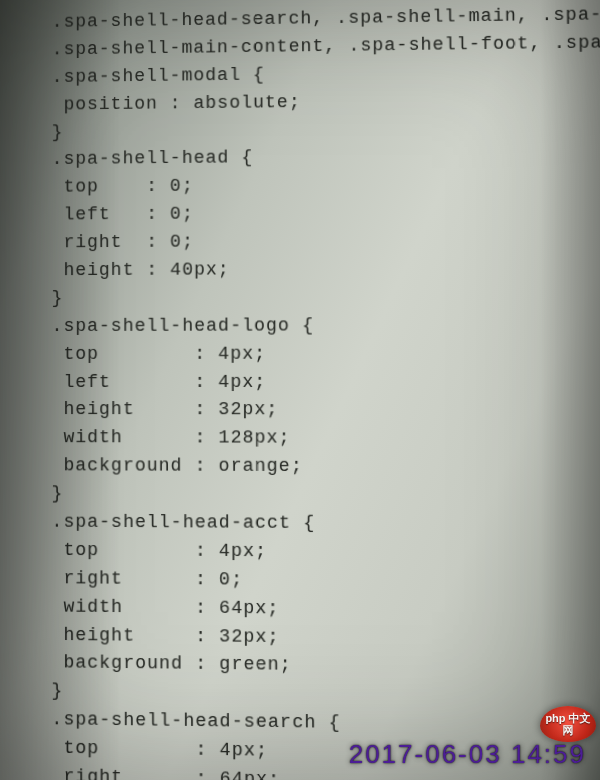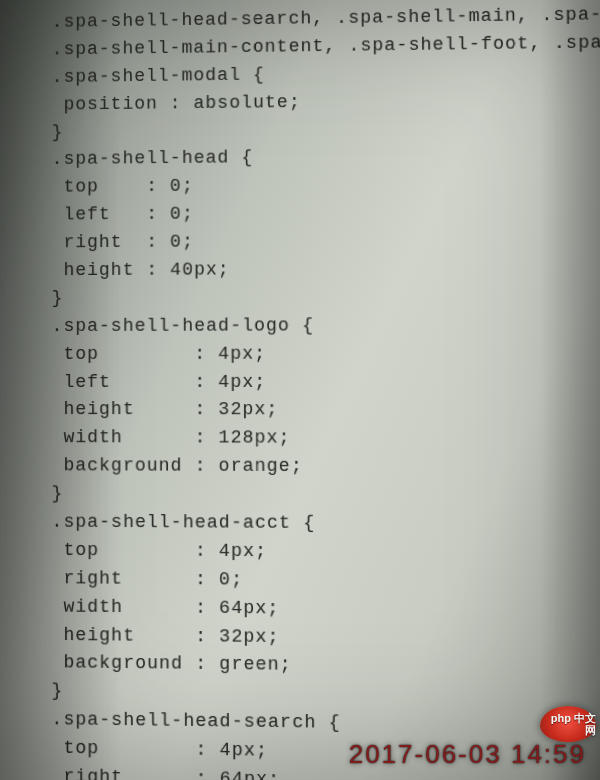--- a/index.html
+++ b/index.html
@@ -38,34 +38,34 @@
   position:absolute;inset:0;
   box-shadow:inset 0 0 140px rgba(0,0,0,0.35);
   pointer-events:none;
 }
 .timestamp{
   position:absolute;
   right:14px;bottom:10px;
   font-family:Arial,Helvetica,sans-serif;
   font-size:26px;
   letter-spacing:2px;
-  color:#7f1d1d;
+  color:#4c1d95;
   text-shadow:0 0 6px rgba(0,0,0,0.6),0 0 2px #000;
 }
 .watermark{
   position:absolute;
   right:4px;bottom:38px;
   width:56px;height:36px;
   background:radial-gradient(circle at 50% 45%,#ff4a3a 0%,#c81e0f 60%,#8a1408 100%);
   border-radius:50% 50% 50% 50% / 55% 55% 45% 45%;
   opacity:0.9;
   box-shadow:0 0 8px rgba(0,0,0,0.5);
 }
 .watermark span{
-  display:block;text-align:right;
+  display:block;text-align:center;
   font-family:Arial,sans-serif;font-weight:bold;
   color:#fff;font-size:11px;line-height:1.1;
   padding-top:6px;
   text-shadow:0 1px 1px rgba(0,0,0,0.6);
 }
 </style>
 </head>
 <body>
 
 <div class="page">

